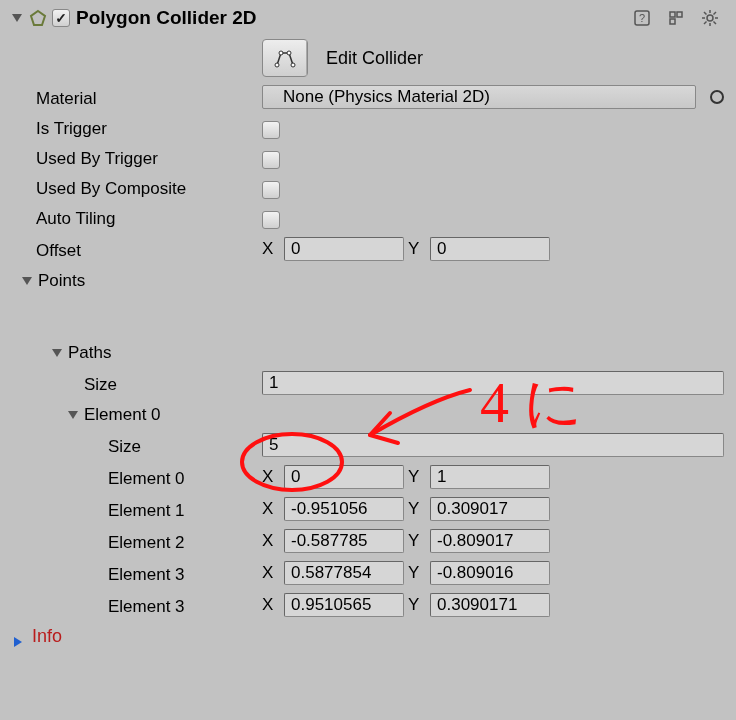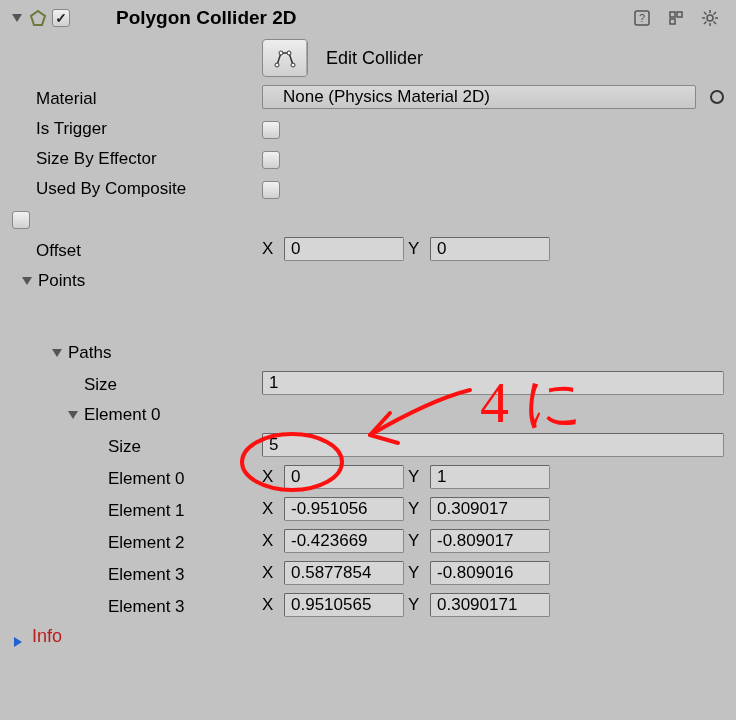--- a/index.html
+++ b/index.html
@@ -54,21 +54,20 @@
     display: inline-flex;
     align-items: center;
     justify-content: center;
     font-size: 14px;
   }
   .checkbox.checked::after { content: "✓"; color:#222; font-weight:bold; }
   .title {
     font-weight: bold;
     font-size: 19px;
     flex: 1;
-    margin-left: 40px;
   }
   .header-icons {
     display: flex;
     gap: 14px;
     align-items: center;
     padding-right: 8px;
   }
   .hdr-icon { width: 20px; height: 20px; display:inline-flex; align-items:center; justify-content:center; color:#444; font-size:18px; }
   .row {
     display: flex;
@@ -215,34 +214,35 @@
   </div>
 
   <div class="row">
     <div class="label-col">Is Trigger</div>
     <div class="ctrl-col">
         <span class="checkbox"></span>
       </div>
   </div>
 
   <div class="row">
-    <div class="label-col">Size By Effector</div>
+    <div class="label-col">Used By Trigger</div>
     <div class="ctrl-col">
         <span class="checkbox"></span>
       </div>
   </div>
 
   <div class="row">
     <div class="label-col">Used By Composite</div>
     <div class="ctrl-col">
         <span class="checkbox"></span>
       </div>
   </div>
 
   <div class="row">
+    <div class="label-col">Auto Tiling</div>
     <div class="ctrl-col">
         <span class="checkbox"></span>
       </div>
   </div>
 
   <div class="row">
     <div class="label-col">Offset</div>
     <div class="ctrl-col">
       <span class="xy-label">X</span>
       <div class="num-field xy-field">0</div>
@@ -302,21 +302,21 @@
           <span class="xy-label">X</span>
           <div class="num-field xy-field">-0.951056</div>
           <span class="xy-label">Y</span>
           <div class="num-field xy-field">0.309017</div>
         </div>
       </div>
       <div class="row">
         <div class="label-col indent4">Element 2</div>
         <div class="ctrl-col">
           <span class="xy-label">X</span>
-          <div class="num-field xy-field">-0.423669</div>
+          <div class="num-field xy-field">-0.587785</div>
           <span class="xy-label">Y</span>
           <div class="num-field xy-field">-0.809017</div>
         </div>
       </div>
       <div class="row">
         <div class="label-col indent4">Element 3</div>
         <div class="ctrl-col">
           <span class="xy-label">X</span>
           <div class="num-field xy-field">0.5877854</div>
           <span class="xy-label">Y</span>

